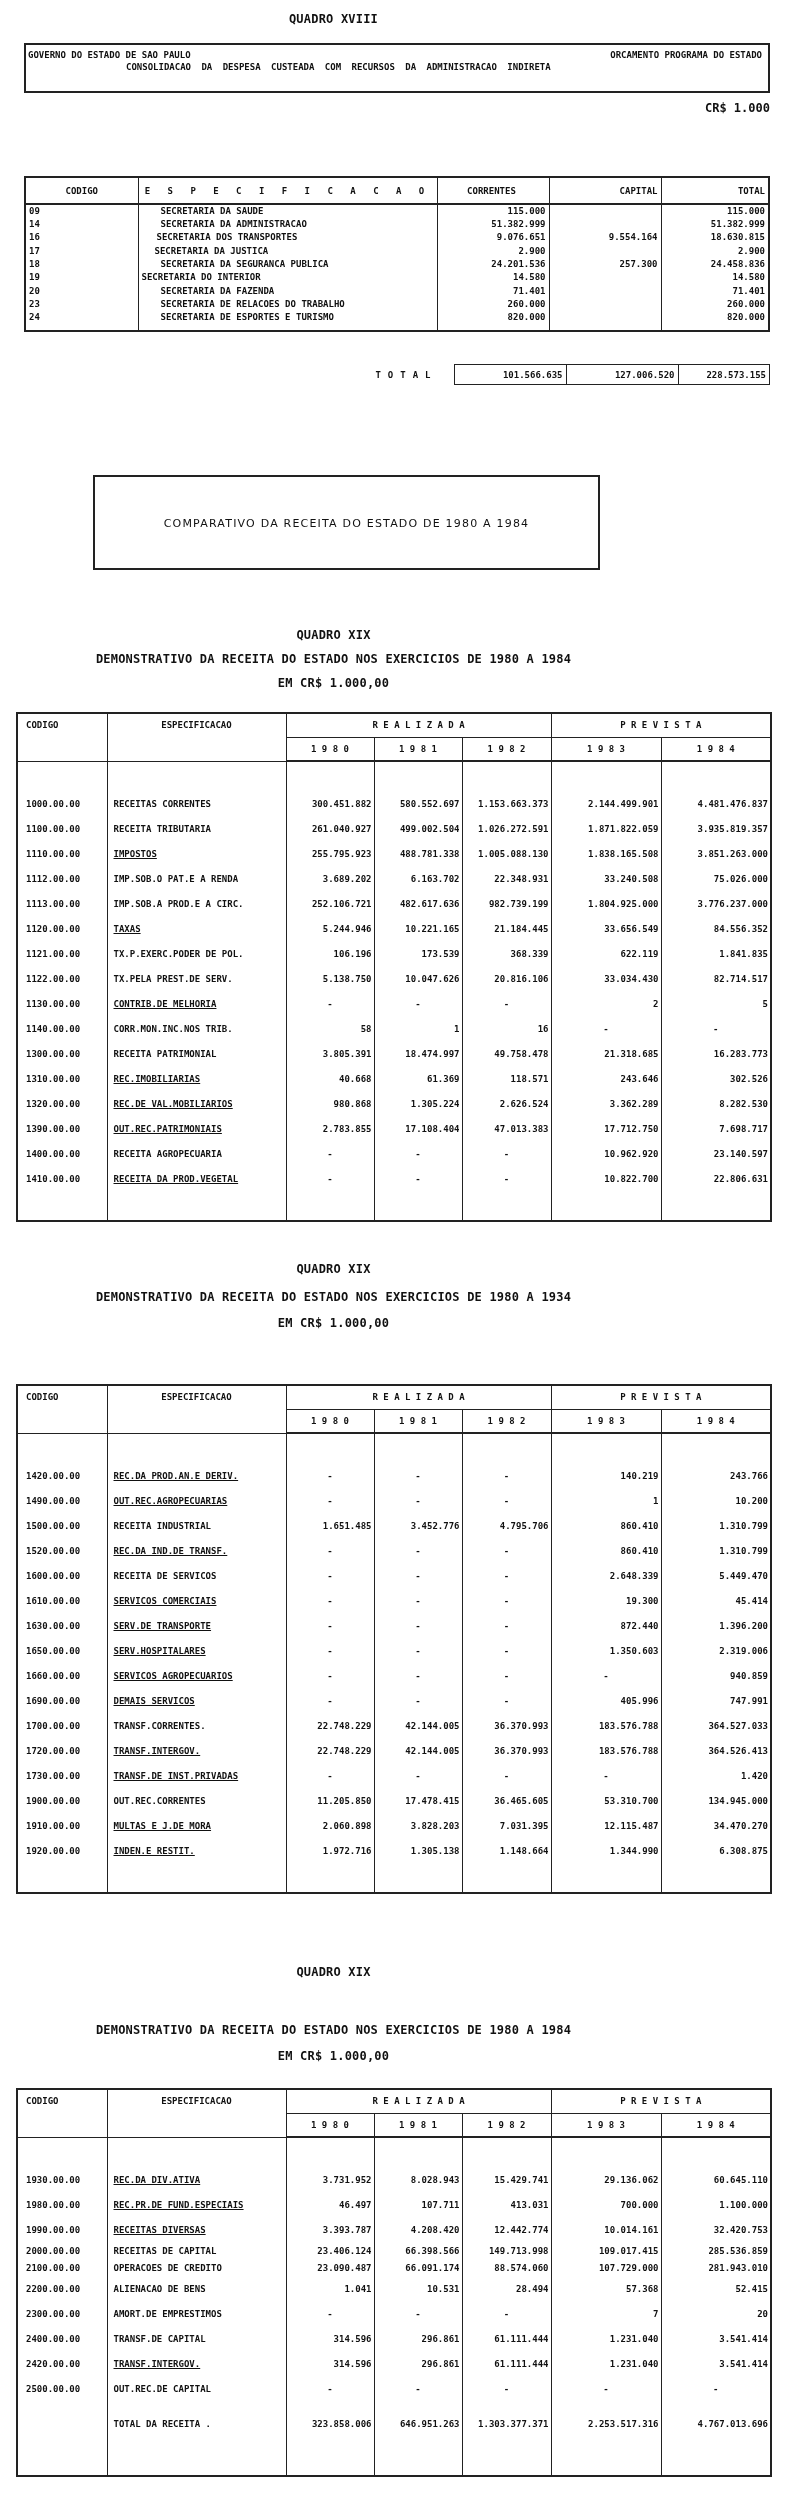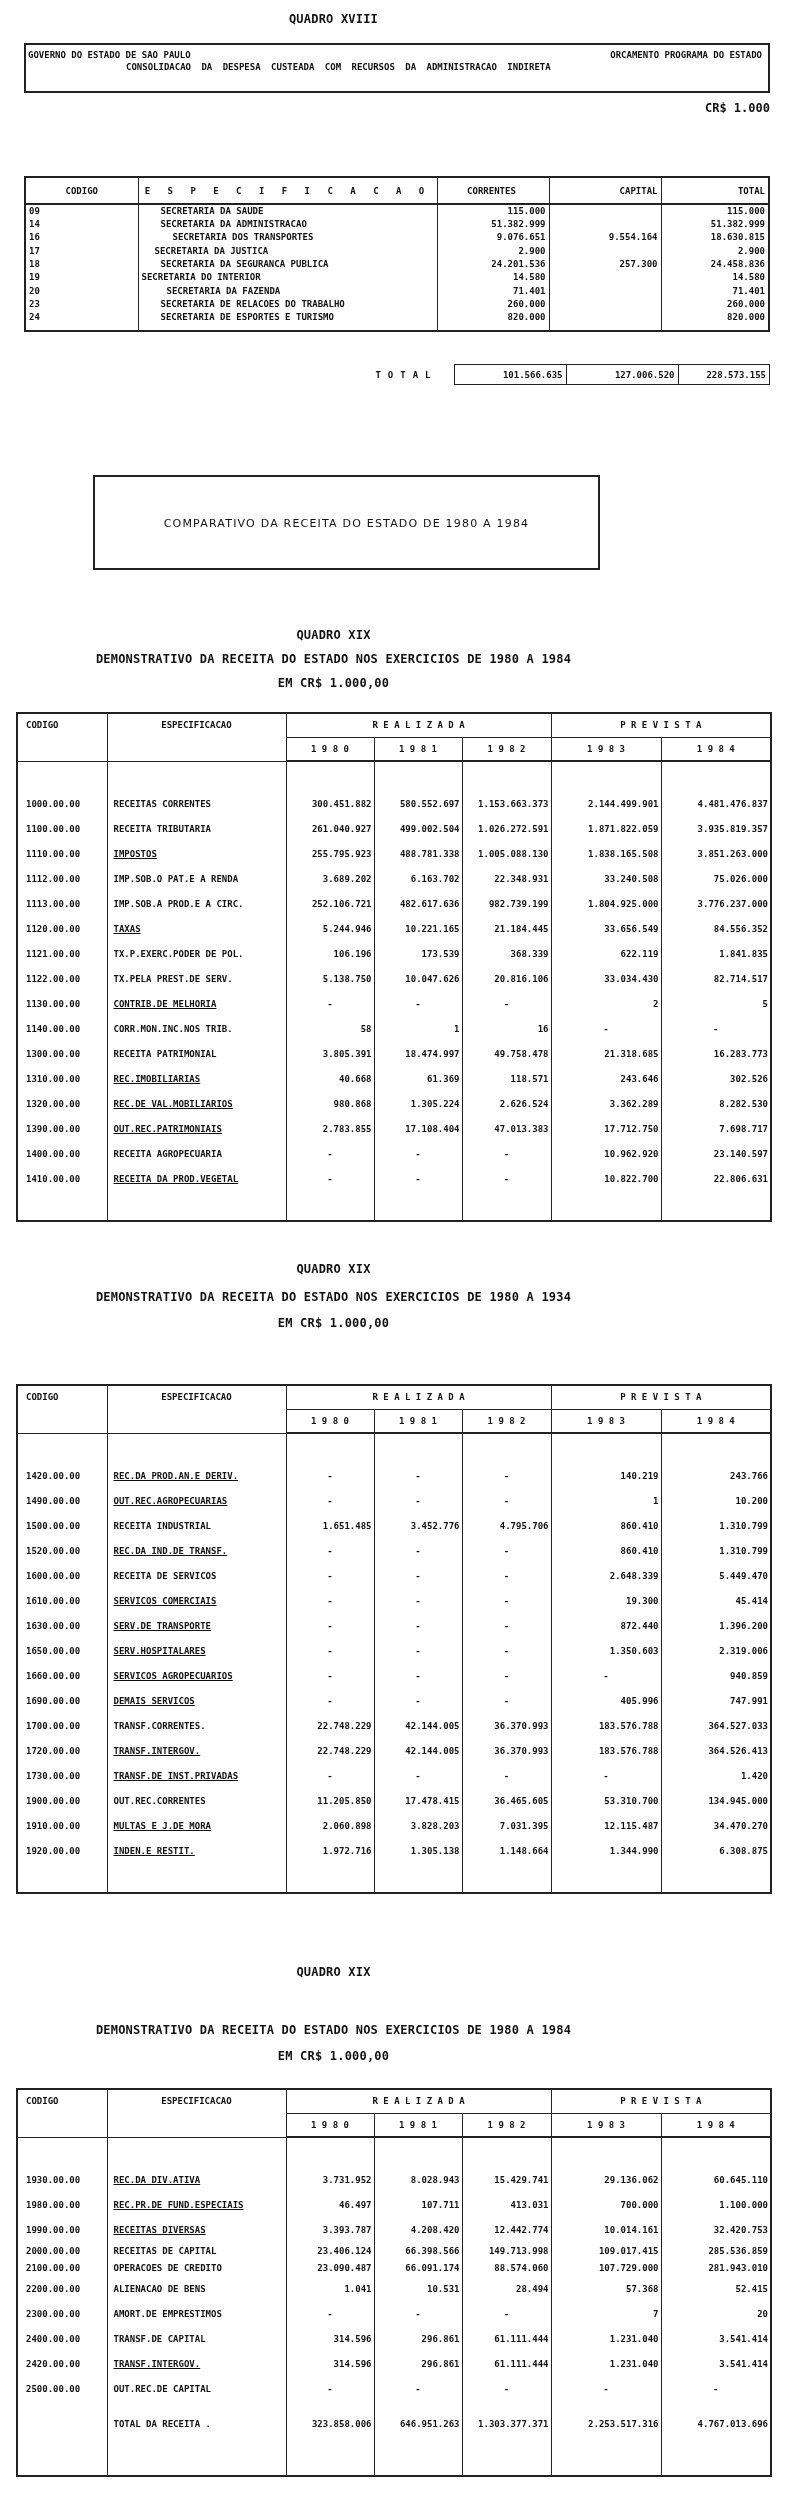--- a/index.html
+++ b/index.html
@@ -74,21 +74,21 @@
       </tr>
       <tr>
         <td>14</td>
         <td style="padding-left: 22px;">SECRETARIA DA ADMINISTRACAO</td>
         <td class="num">51.382.999</td>
         <td class="num"></td>
         <td class="num">51.382.999</td>
       </tr>
       <tr>
         <td>16</td>
-        <td style="padding-left: 34px;">SECRETARIA DOS TRANSPORTES</td>
+        <td style="padding-left: 18px;">SECRETARIA DOS TRANSPORTES</td>
         <td class="num">9.076.651</td>
         <td class="num">9.554.164</td>
         <td class="num">18.630.815</td>
       </tr>
       <tr>
         <td>17</td>
         <td style="padding-left: 16px;">SECRETARIA DA JUSTICA</td>
         <td class="num">2.900</td>
         <td class="num"></td>
         <td class="num">2.900</td>
@@ -102,21 +102,21 @@
       </tr>
       <tr>
         <td>19</td>
         <td style="">SECRETARIA DO INTERIOR</td>
         <td class="num">14.580</td>
         <td class="num"></td>
         <td class="num">14.580</td>
       </tr>
       <tr>
         <td>20</td>
-        <td style="padding-left: 28px;">SECRETARIA DA FAZENDA</td>
+        <td style="padding-left: 22px;">SECRETARIA DA FAZENDA</td>
         <td class="num">71.401</td>
         <td class="num"></td>
         <td class="num">71.401</td>
       </tr>
       <tr>
         <td>23</td>
         <td style="padding-left: 22px;">SECRETARIA DE RELACOES DO TRABALHO</td>
         <td class="num">260.000</td>
         <td class="num"></td>
         <td class="num">260.000</td>

